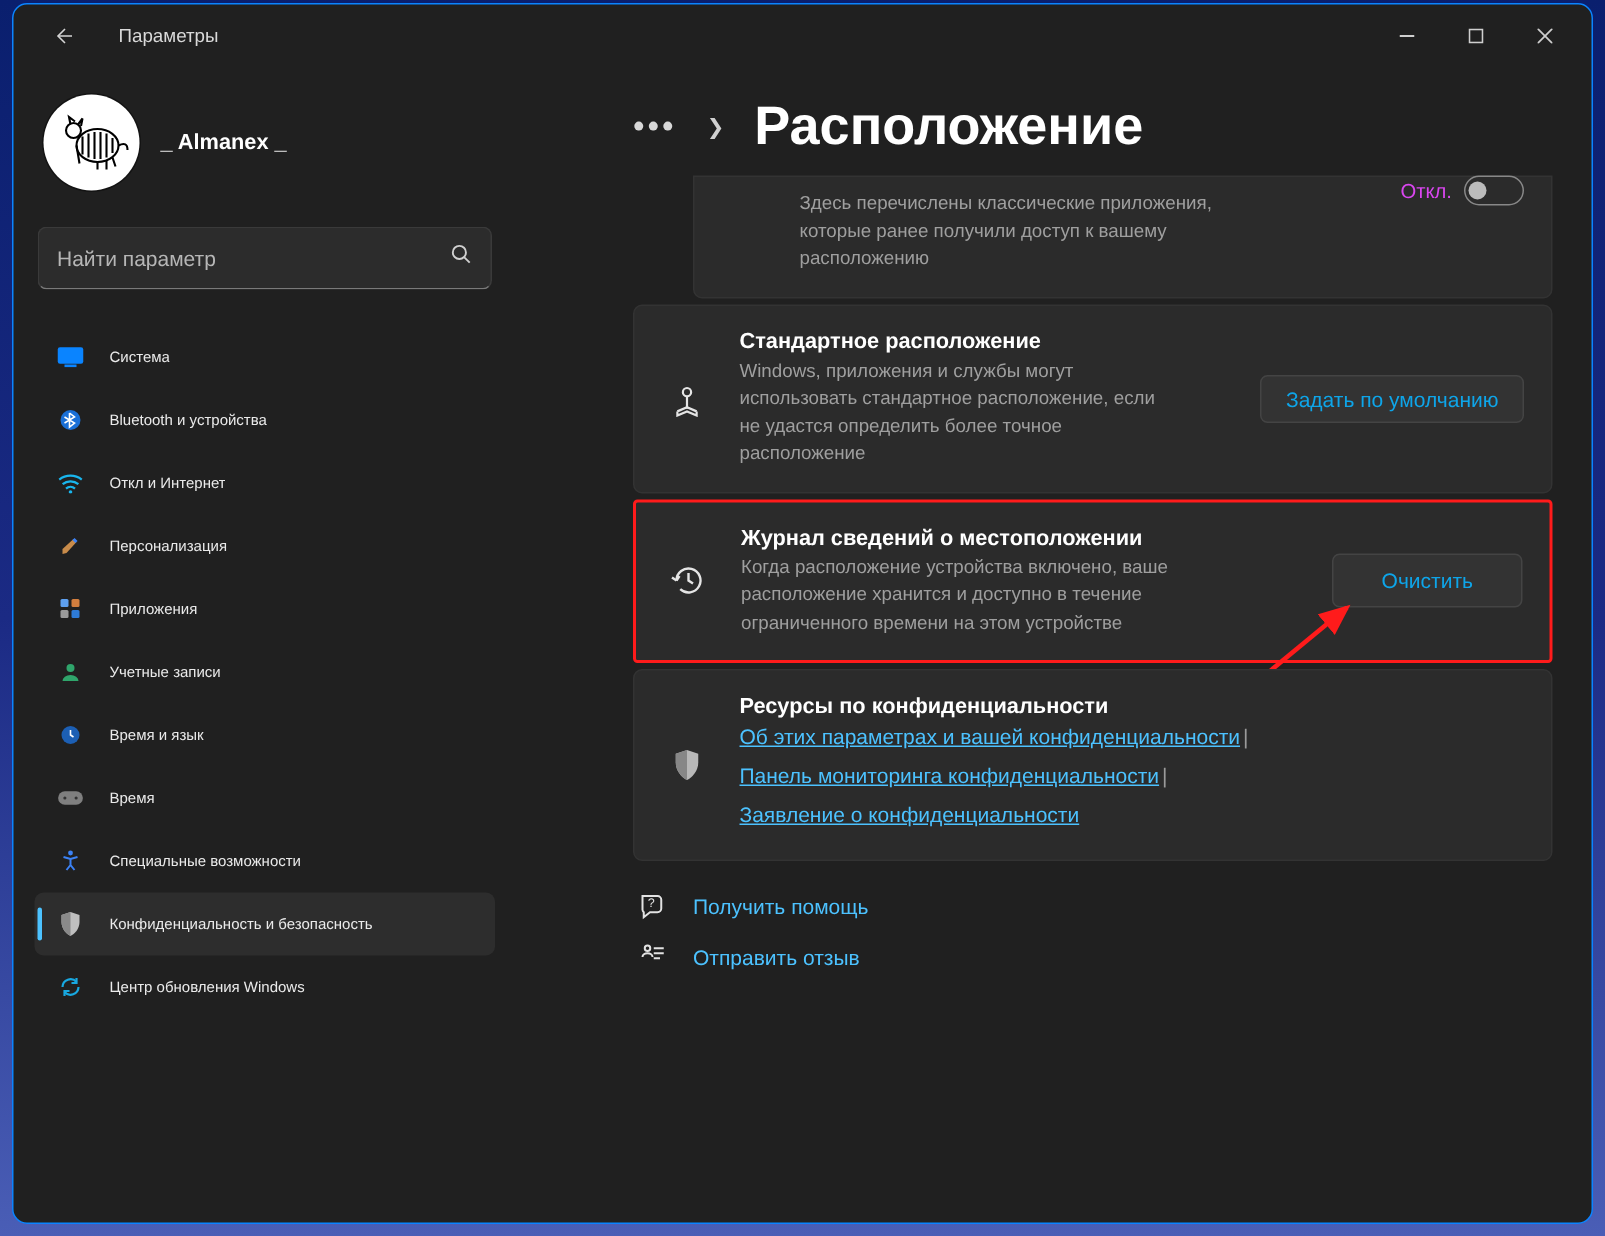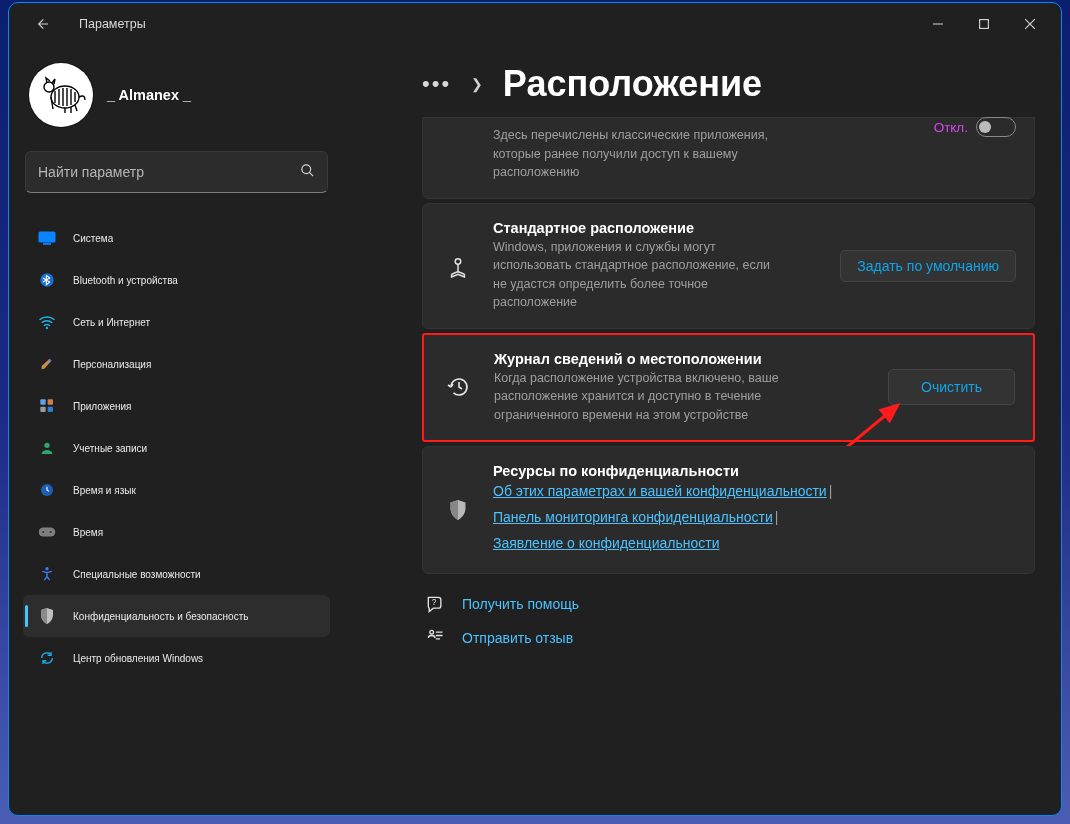--- a/index.html
+++ b/index.html
@@ -126,21 +126,21 @@
   border: 1px solid #444;
   color: #0ea5e9;
   padding: 7px 16px;
   border-radius: 5px;
   font-size: 14px;
 }
 .off-label { color:#d946ef; font-size:13.5px; margin-right:8px; }
 .toggle { width: 40px; height: 20px; border-radius: 999px; border:1.5px solid #888; display:inline-flex; align-items:center; padding:2px; }
 .toggle .knob { width:12px; height:12px; border-radius:50%; background:#bbb; }
 .card.first .topright { align-self: flex-start; display:flex; align-items:center; }
-.card.first { align-items: center; padding-left: 70px; }
+.card.first { align-items: center; padding-left: 70px; margin-left: 40px; }
 .card.first .ctext { padding-top:0; }
 
 .highlight {
   border: 2.5px solid #ff1b1b;
   border-radius: 3px;
   position: relative;
 }
 
 .privacy-links a { color:#4cc2ff; text-decoration: underline; font-size: 14px; }
 .privacy-links { line-height: 1.85; font-size:14px; }
@@ -234,21 +234,21 @@
             </span>
           <span class="nav-label">Bluetooth и устройства</span>
         </div>
         <div class="nav-item">
           <span class="nicon">
               <svg width="18" height="14" viewBox="0 0 24 18">
                 <path d="M2 6 a16 16 0 0 1 20 0 M5 10 a11 11 0 0 1 14 0 M8 14 a6 6 0 0 1 8 0" stroke="#19b6ee" stroke-width="2" fill="none"></path>
                 <circle cx="12" cy="17" r="1.6" fill="#19b6ee"></circle>
               </svg>
             </span>
-          <span class="nav-label">Сеть и Интернет</span>
+          <span class="nav-label">Откл и Интернет</span>
         </div>
         <div class="nav-item">
           <span class="nicon">
               <svg width="16" height="16" viewBox="0 0 24 24">
                 <path d="M4 20 l4 -1 10 -11 -3 -3 -11 10z" fill="#c88b4a"></path>
                 <path d="M15 5 l3 3" stroke="#3b82f6" stroke-width="3"></path>
               </svg>
             </span>
           <span class="nav-label">Персонализация</span>
         </div>

